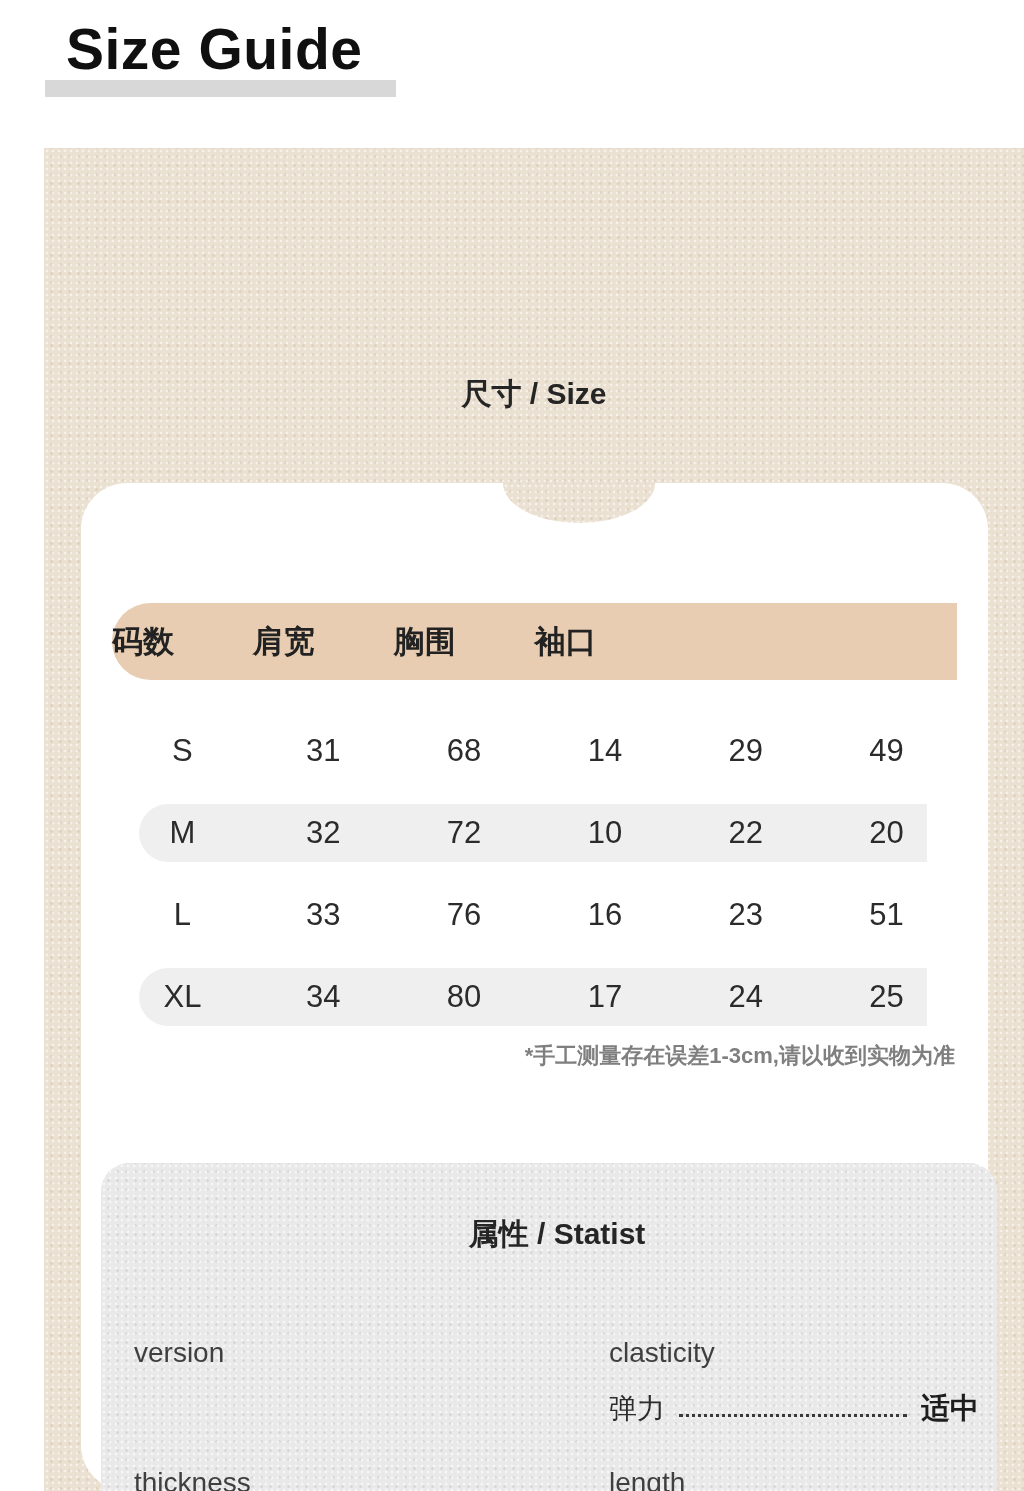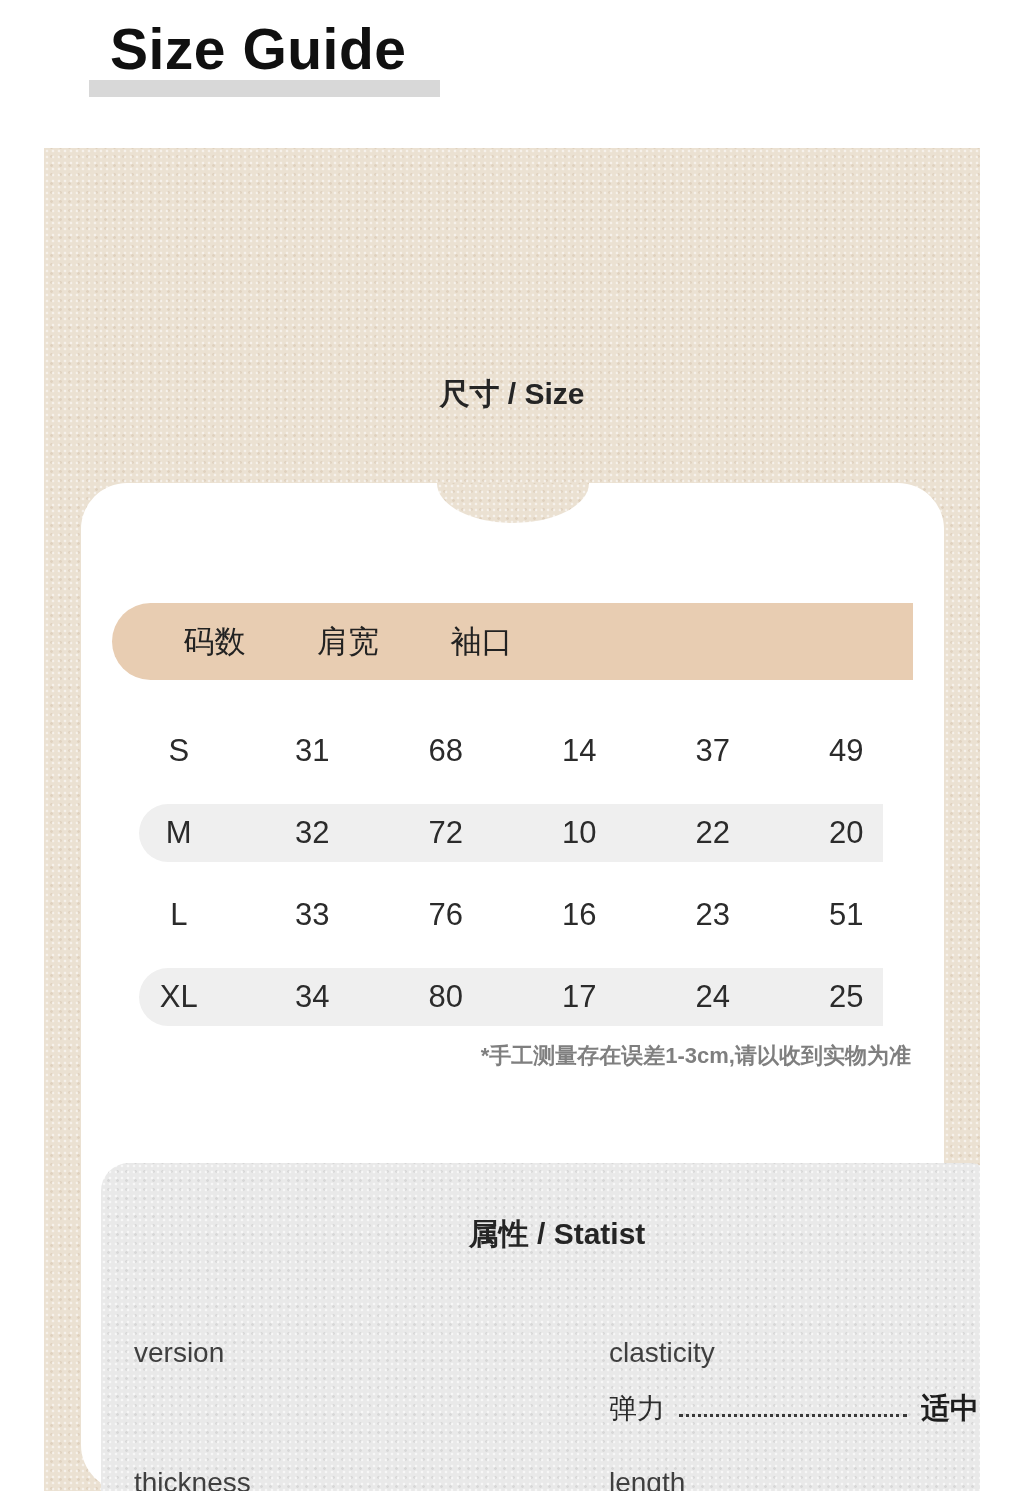--- a/index.html
+++ b/index.html
@@ -3,34 +3,35 @@
 <meta charset="utf-8">
 <style>
   html,body { margin:0; padding:0; }
   body {
     font-family: "Liberation Sans", "DejaVu Sans", sans-serif;
     background:#fff;
     -webkit-font-smoothing:antialiased;
   }
   .page {
     position:relative;
-    width:936px; height:1491px;
+    width:1024px; height:1491px;
     margin:0 auto;
     overflow:hidden;
     background:#fff;
   }
 
   
   .tex-beige {
     background-color: var(--beige_bg, #ebe1d2);
     background-image:
       radial-gradient(circle, rgba(255,255,255,0.55) 1px, transparent 1.7px),
       radial-gradient(circle, rgba(193,172,140,0.28) 1px, transparent 1.7px);
     background-size: 6px 6px, 9px 9px;
     background-position: 0 0, 3px 4px;
+    margin-left: 44px;
   }
   .tex-gray {
     background-color: var(--panel_bg, #e9e9e9);
     background-image:
       radial-gradient(circle, rgba(255,255,255,0.65) 1px, transparent 1.7px),
       radial-gradient(circle, rgba(150,150,150,0.20) 1px, transparent 1.7px);
     background-size: 6px 6px, 9px 9px;
     background-position: 0 0, 3px 4px;
   }
 
@@ -66,24 +67,24 @@
     position:absolute; top:0; left:50%;
     transform:translateX(-50%);
     width:152px; height:40px;
     border-radius:0 0 76px 76px / 0 0 40px 40px;
   }
 
   
   .size-table { margin:120px 31px 0 31px; }
   .thead {
     display:grid; grid-template-columns:repeat(6,1fr);
-    height:77px; align-items:center; text-align:right;
+    height:77px; align-items:center; text-align:left;
     background: var(--tan_header, #e8cdb2);
     border-radius:39px 0 0 39px;
-    font-size:31px; font-weight:400; color:#222;
+    font-size:31px; font-weight:700; color:#222;
   }
   .trow {
     position:relative;
     display:grid; grid-template-columns:repeat(6,1fr);
     height:58px; align-items:center; text-align:center;
     margin-top:24px;
     font-size:31px; color:#2b2b2b;
   }
   .trow.first { margin-top:42px; }
   .trow.striped::before {
@@ -141,29 +142,30 @@
   <div class="beige-section tex-beige">
     <div class="size-heading">尺寸 / Size</div>
 
     <div class="size-card">
       <div class="card-notch tex-beige"></div>
 
       <div class="size-table">
         <div class="thead">
           <span>码数</span>
           <span>肩宽</span>
+          <span>胸围</span>
           <span>袖口</span>
         </div>
 
         <div class="trow first">
           <span class="cell-size">S</span>
           <span>31</span>
           <span>68</span>
           <span>14</span>
-          <span>37</span>
+          <span>29</span>
           <span>49</span>
         </div>
 
         <div class="trow striped">
           <span class="cell-size">M</span>
           <span>32</span>
           <span>72</span>
           <span>10</span>
           <span>22</span>
           <span>20</span>

